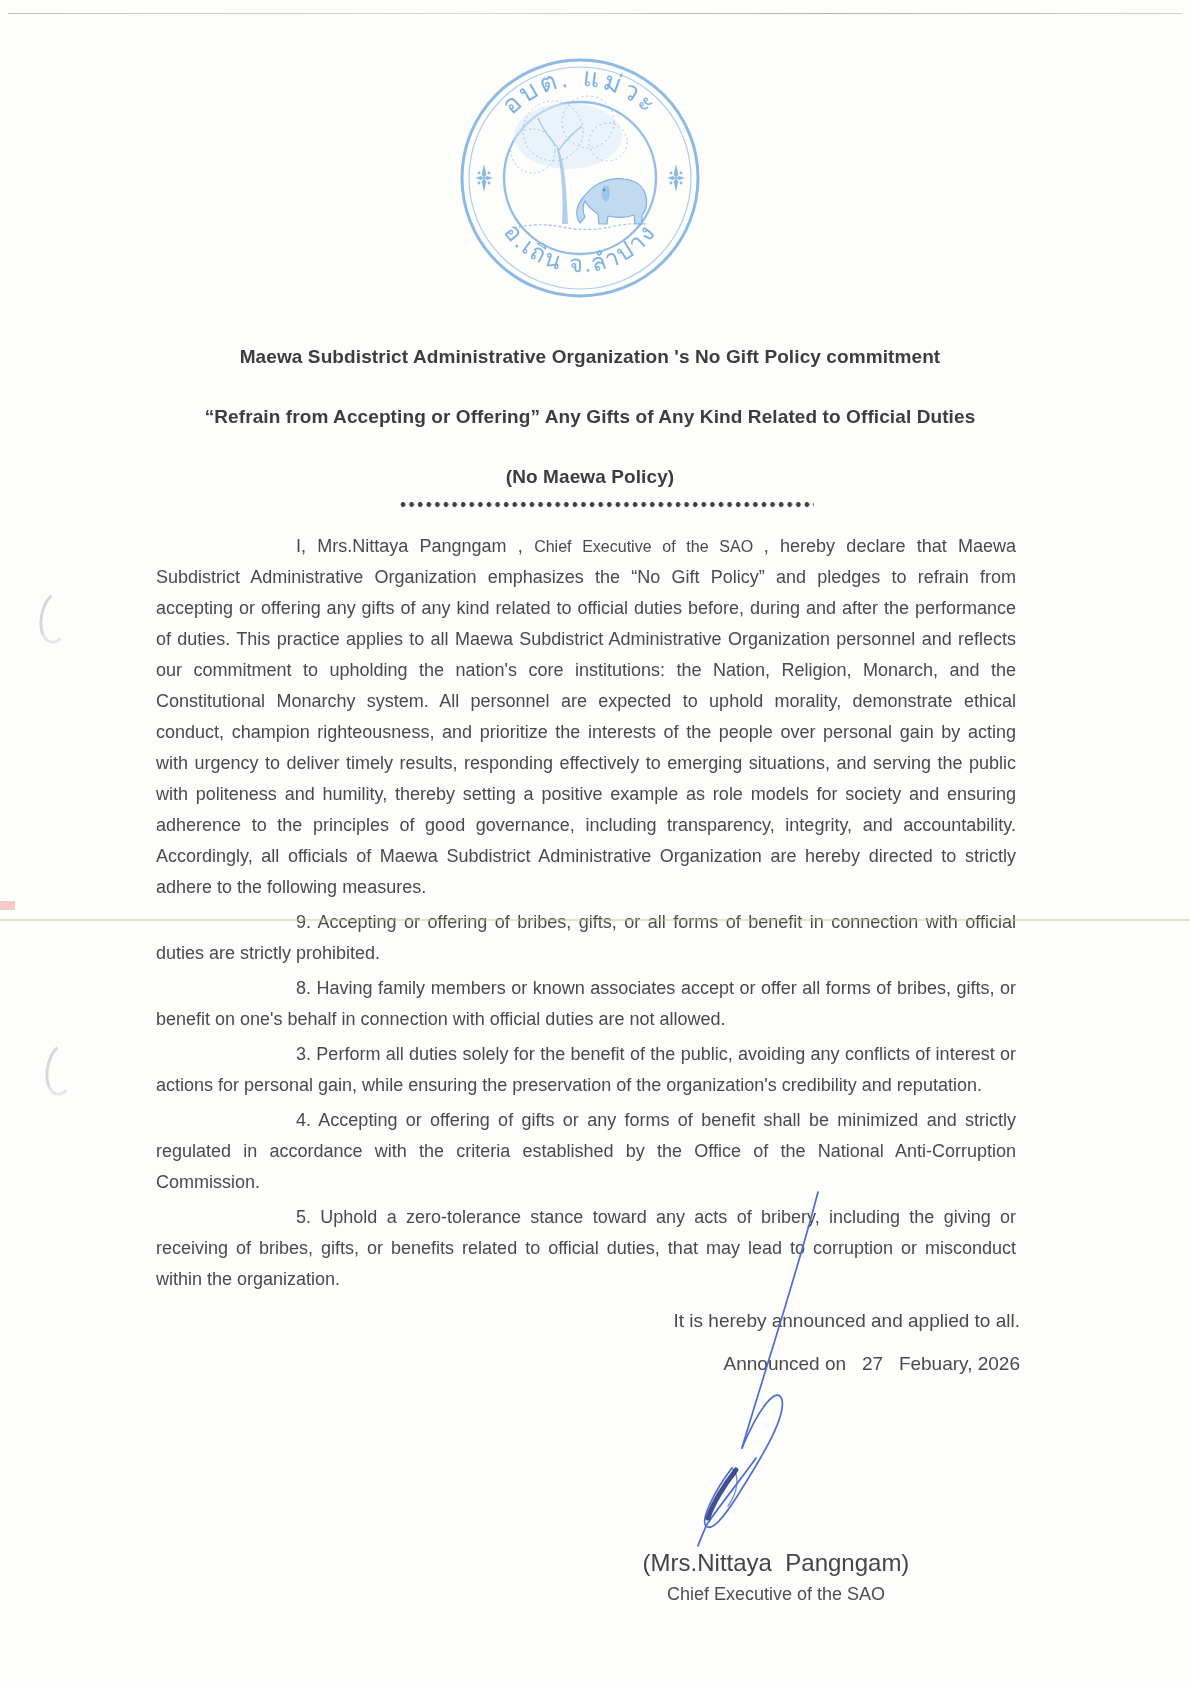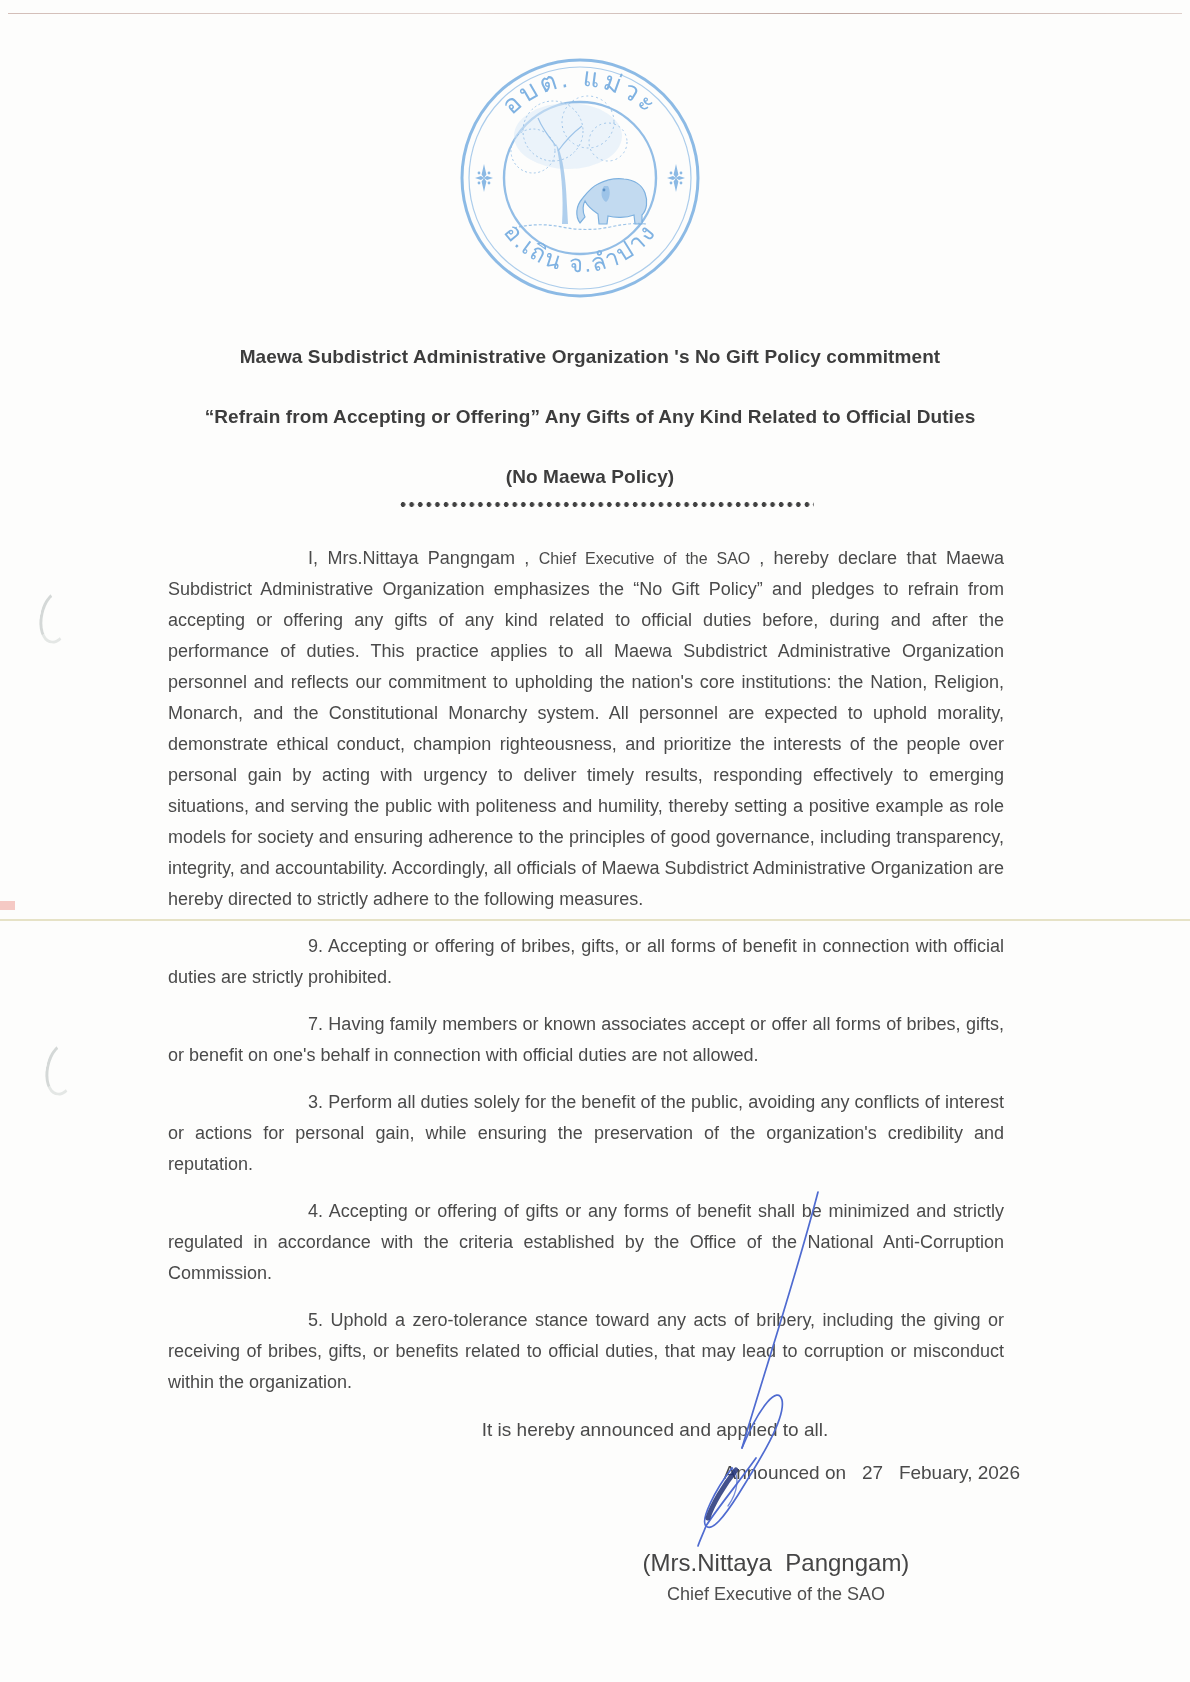--- a/index.html
+++ b/index.html
@@ -30,24 +30,24 @@
   .title-block div { white-space:nowrap; }
 
   
   .dots-sep { position:absolute; left:400px; top:501px; width:414px; height:7px;
     background-image:radial-gradient(circle at 3px 3.5px, #414141 2.1px, rgba(0,0,0,0) 2.7px);
     background-size:8.6px 7px; background-repeat:repeat-x; }
 
   
   .body-col { position:absolute; left:152px; top:527px; width:868px;
     font-size:18px; line-height:31px; text-align:justify; color:#4a4a4a; }
-  .par { margin:16px; text-indent:140px; }
+  .par { margin:4px; text-indent:140px; }
   .item { margin-top:3px; }
   .role-inline { font-size:16px; }
-  .closing-line { margin:10px 0 0 138px; text-indent:0; text-align:center; font-size:19px; }
+  .closing-line { margin:10px 0 0 138px; text-indent:0; text-align:right; font-size:19px; }
   .announced-line { margin:12px 0 0 248px; text-indent:0; text-align:right; font-size:19px; white-space:pre; }
 
   
   .sig-svg { position:absolute; left:620px; top:1180px; z-index:3; }
   .sig-name { position:absolute; left:611px; top:1549px; width:330px; text-align:center;
     font-size:24px; color:#454545; white-space:pre; z-index:2; }
   .sig-title { position:absolute; left:611px; top:1584px; width:330px; text-align:center;
     font-size:18px; color:#4e4e4e; }
 </style>
 </head>
@@ -116,21 +116,21 @@
     <div>Maewa Subdistrict Administrative Organization 's No Gift Policy commitment</div>
     <div>“Refrain from Accepting or Offering” Any Gifts of Any Kind Related to Official Duties</div>
     <div>(No Maewa Policy)</div>
   </div>
 
   <div class="dots-sep"></div>
 
   <div class="body-col">
     <p class="par"><span>I, Mrs.Nittaya Pangngam , </span><span class="role-inline">Chief Executive of the SAO </span><span>, hereby declare that Maewa Subdistrict Administrative Organization emphasizes the “No Gift Policy” and pledges to refrain from accepting or offering any gifts of any kind related to official duties before, during and after the performance of duties. This practice applies to all Maewa Subdistrict Administrative Organization personnel and reflects our commitment to upholding the nation's core institutions: the Nation, Religion, Monarch, and the Constitutional Monarchy system. All personnel are expected to uphold morality, demonstrate ethical conduct, champion righteousness, and prioritize the interests of the people over personal gain by acting with urgency to deliver timely results, responding effectively to emerging situations, and serving the public with politeness and humility, thereby setting a positive example as role models for society and ensuring adherence to the principles of good governance, including transparency, integrity, and accountability. Accordingly, all officials of Maewa Subdistrict Administrative Organization are hereby directed to strictly adhere to the following measures.</span></p>
     <p class="par item">9. Accepting or offering of bribes, gifts, or all forms of benefit in connection with official duties are strictly prohibited.</p>
-    <p class="par item">7. Having family members or known associates accept or offer all forms of bribes, gifts, or benefit on one's behalf in connection with official duties are not allowed.</p>
+    <p class="par item">8. Having family members or known associates accept or offer all forms of bribes, gifts, or benefit on one's behalf in connection with official duties are not allowed.</p>
     <p class="par item">3. Perform all duties solely for the benefit of the public, avoiding any conflicts of interest or actions for personal gain, while ensuring the preservation of the organization's credibility and reputation.</p>
     <p class="par item">4. Accepting or offering of gifts or any forms of benefit shall be minimized and strictly regulated in accordance with the criteria established by the Office of the National Anti-Corruption Commission.</p>
     <p class="par item">5. Uphold a zero-tolerance stance toward any acts of bribery, including the giving or receiving of bribes, gifts, or benefits related to official duties, that may lead to corruption or misconduct within the organization.</p>
     <p class="par closing-line">It is hereby announced and applied to all.</p>
     <p class="par announced-line">Announced on   27   Febuary, 2026</p>
   </div>
 
   <svg class="sig-svg" width="240" height="380" viewBox="0 0 240 380">
     <g fill="none" stroke="#4f6bd0" stroke-width="1.7" stroke-linecap="round">
       <path d="M 198 12 C 175 100 145 190 122 268"></path>

